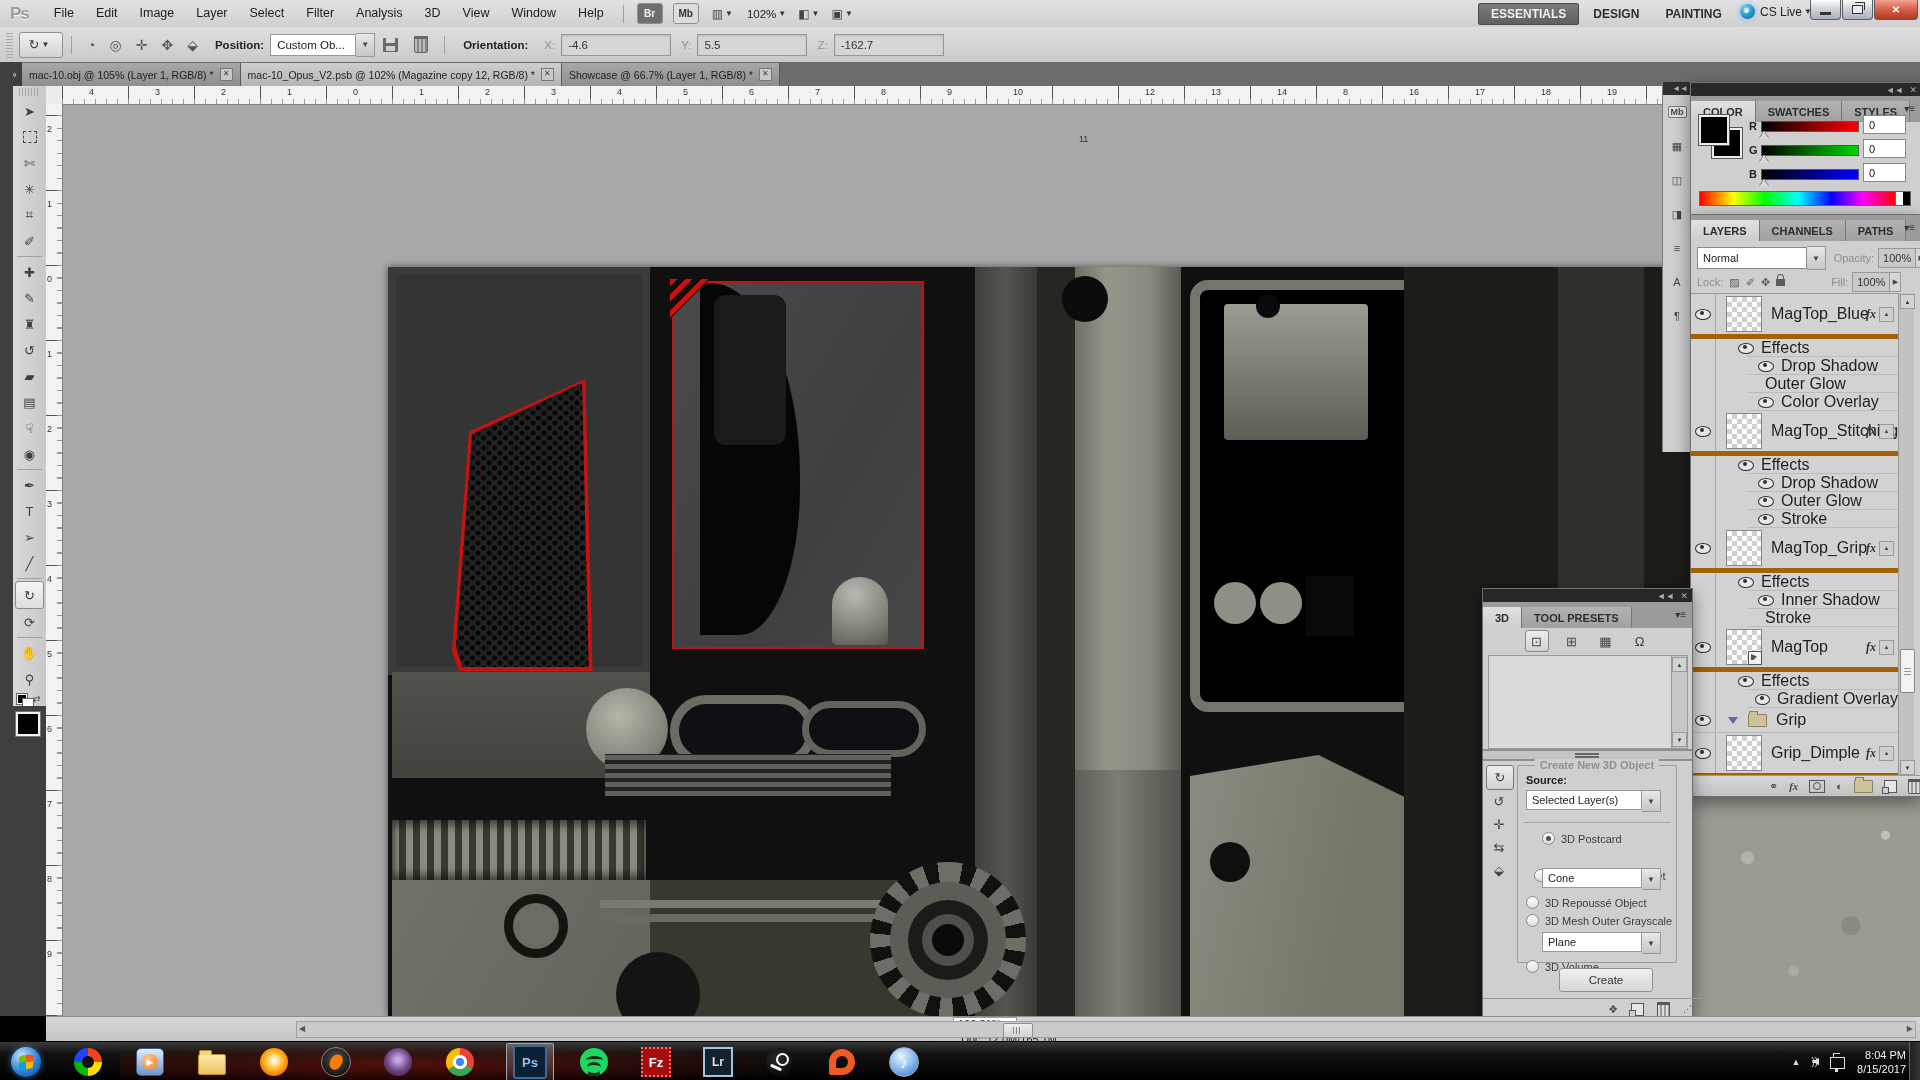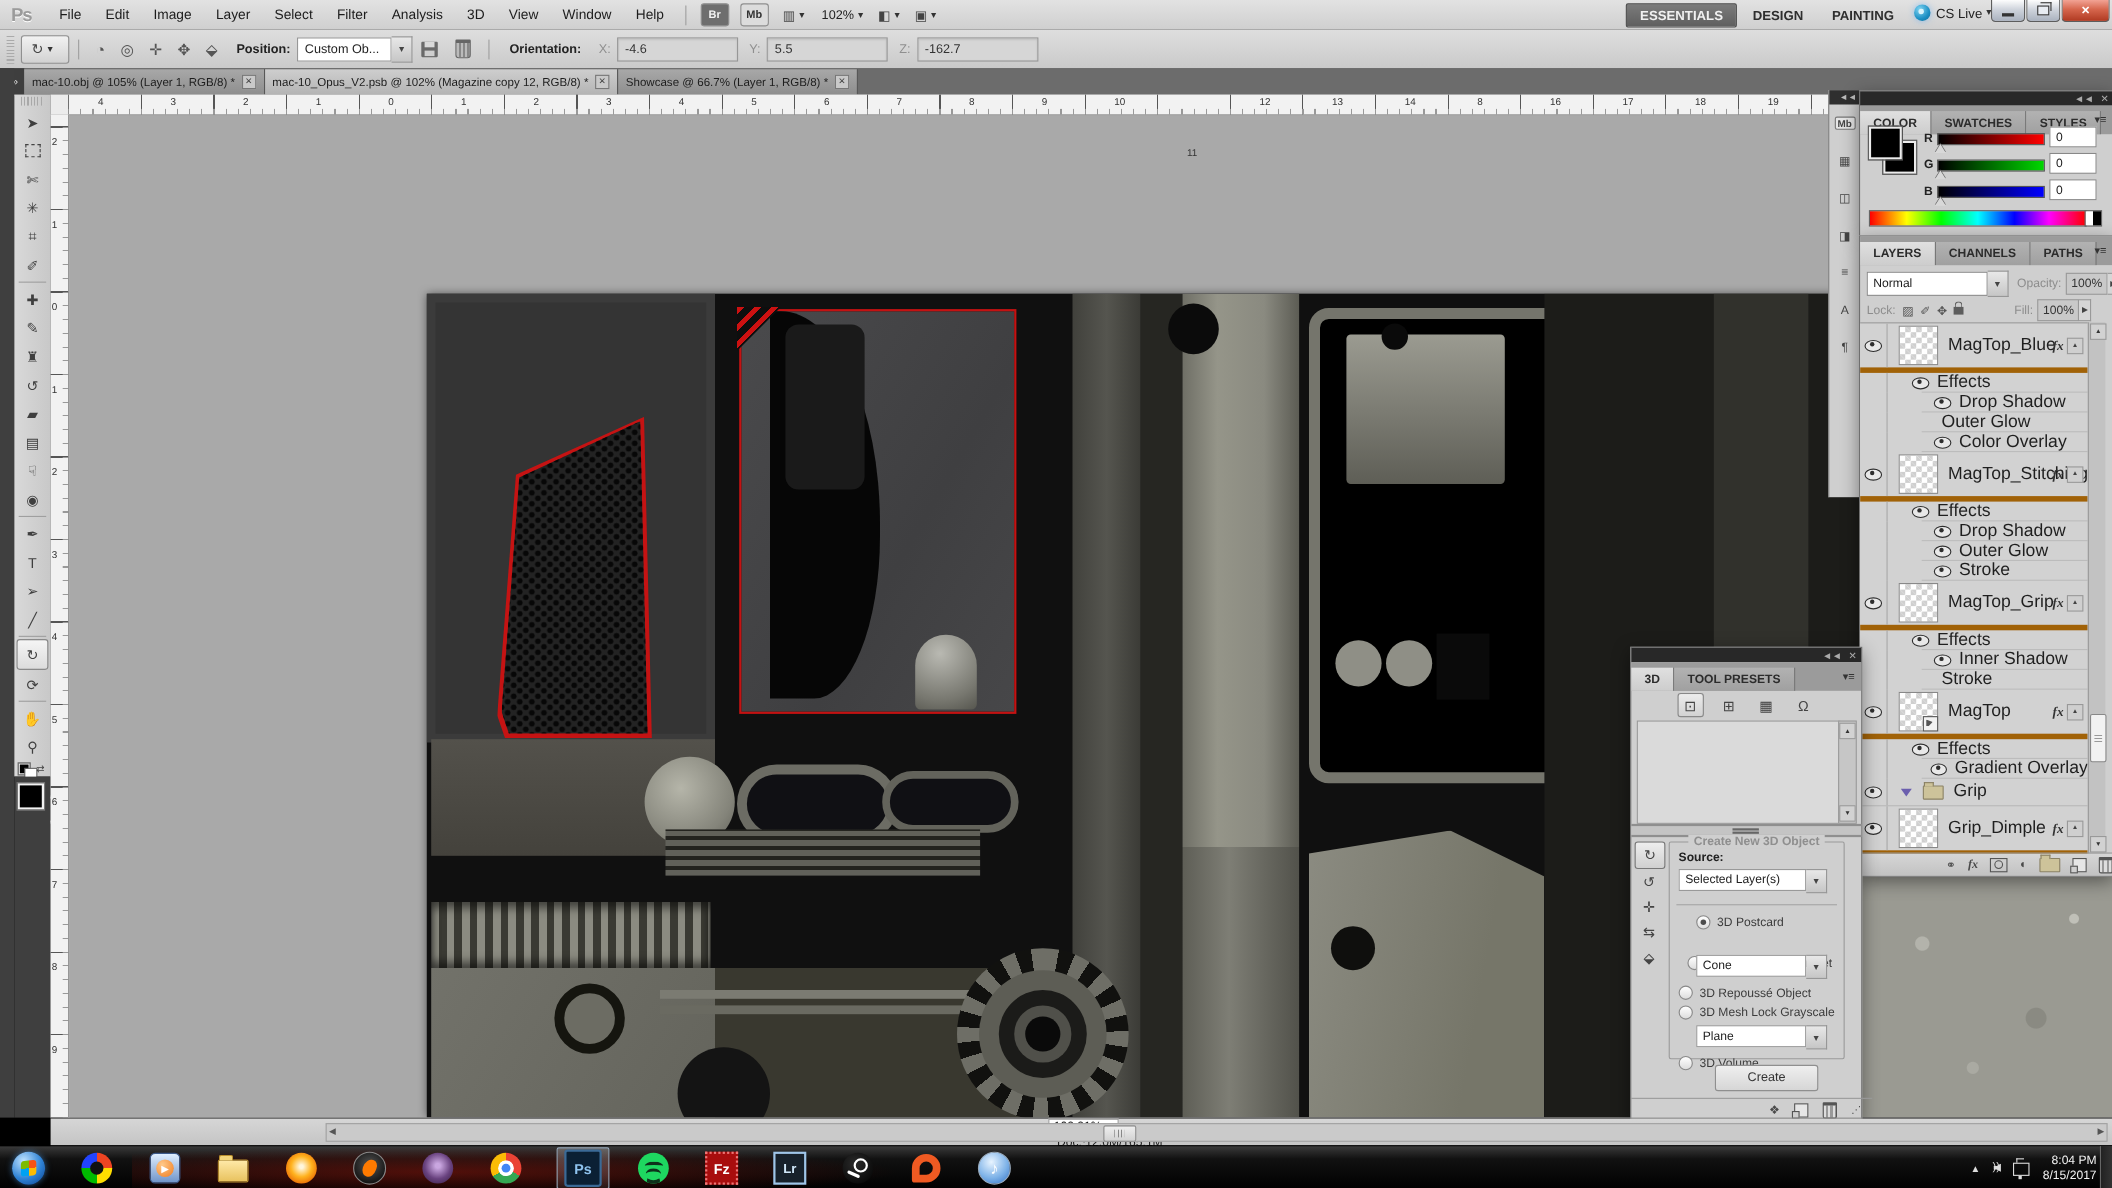--- a/index.html
+++ b/index.html
@@ -762,21 +762,21 @@
         <div class="fs-drop" style="left: 24px; top: 102px;">
           <div class="fs-dropbox" style="width: 88px;">Cone</div>
           <div class="dropbtn" style="height: 20px;">▼</div>
         </div>
         <div class="radio" style="left: 8px; top: 130px;">
           <span class="rdot"></span>
           <span>3D Repoussé Object</span>
         </div>
         <div class="radio" style="left: 8px; top: 148px;">
           <span class="rdot"></span>
-          <span>3D Mesh Lock Grayscale</span>
+          <span>3D Mesh Outer Grayscale</span>
         </div>
         <div class="fs-drop" style="left: 24px; top: 166px;">
           <div class="fs-dropbox" style="width: 88px;">Plane</div>
           <div class="dropbtn" style="height: 20px;">▼</div>
         </div>
         <div class="radio" style="left: 8px; top: 194px;">
           <span class="rdot"></span>
           <span>3D Volume</span>
         </div>
       </div>

